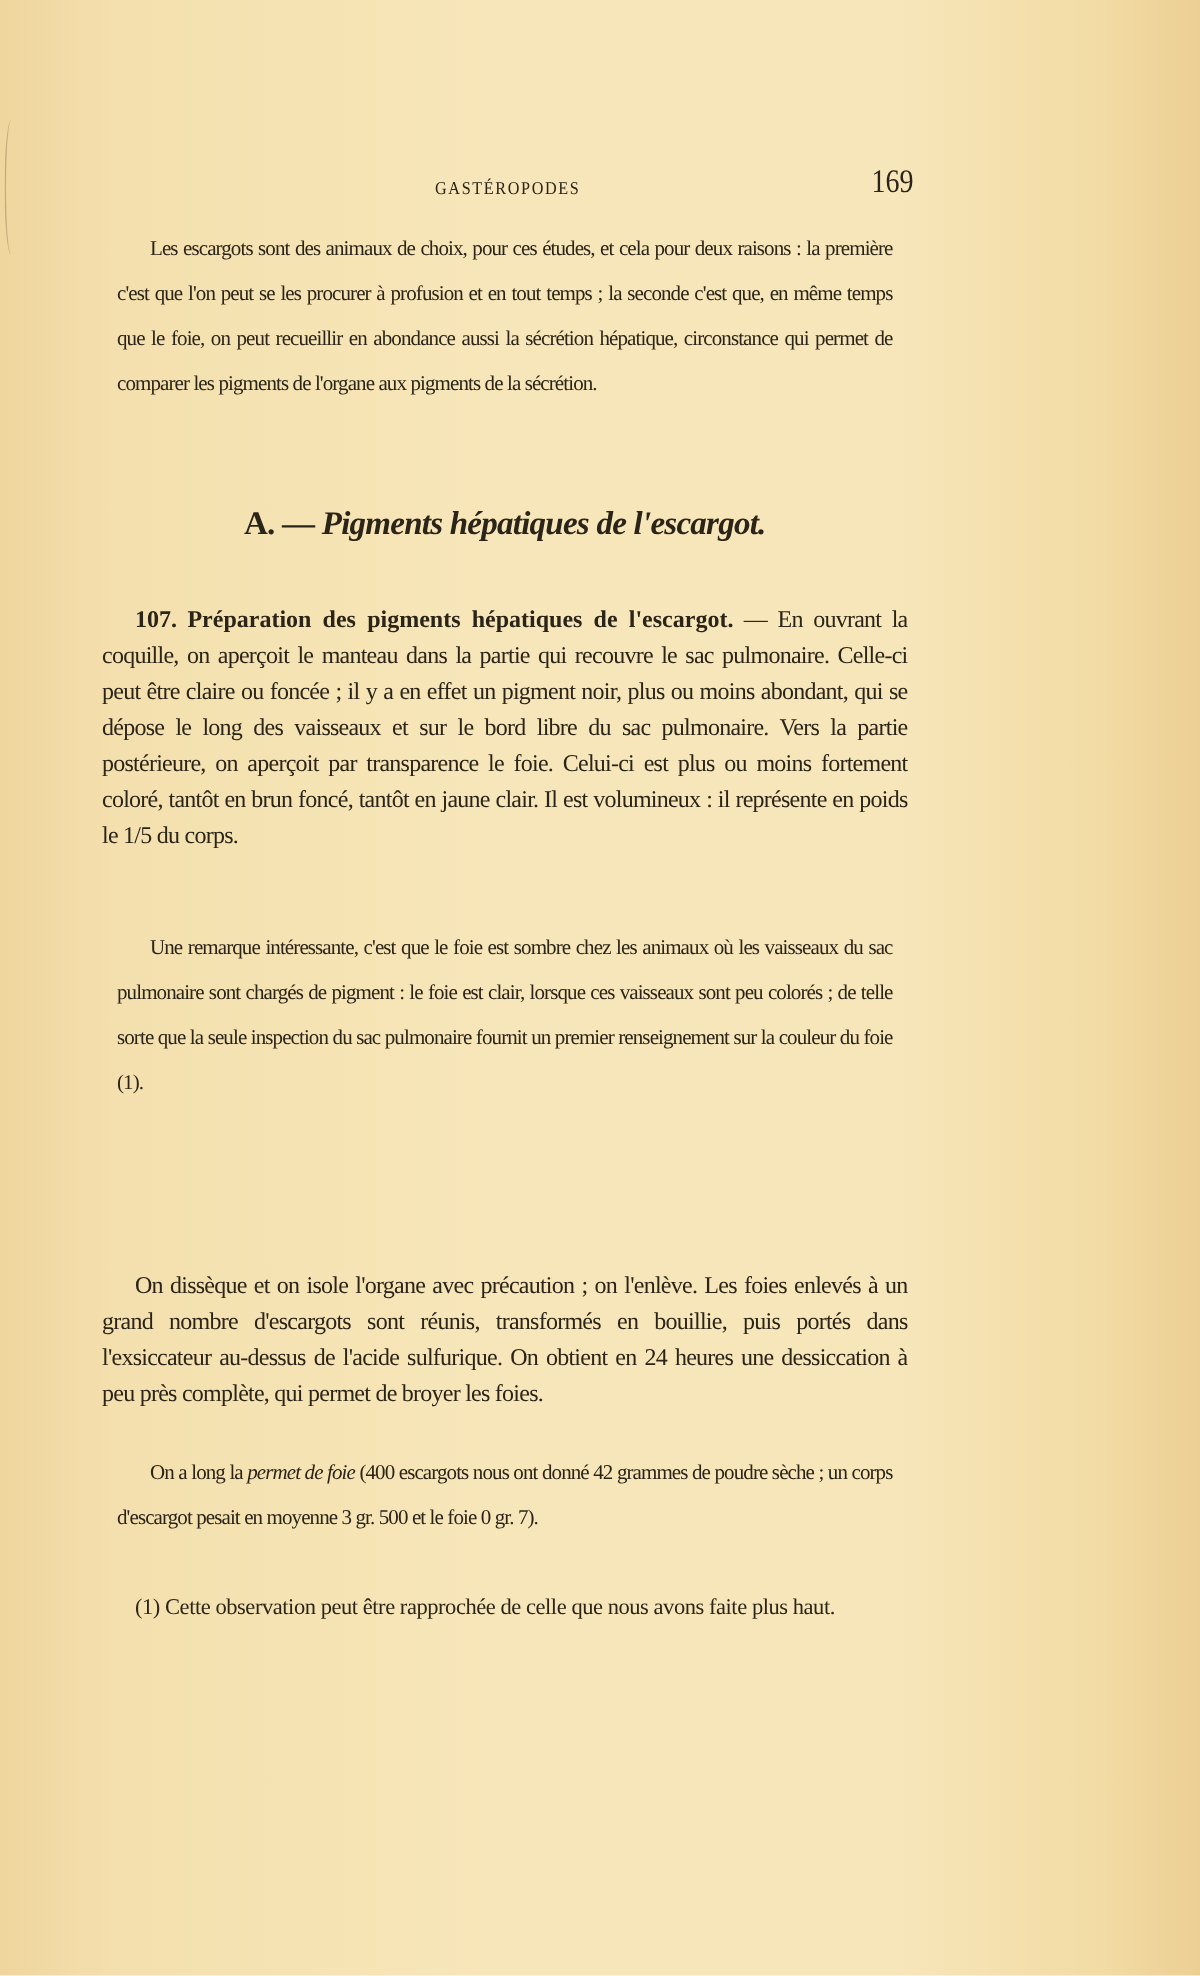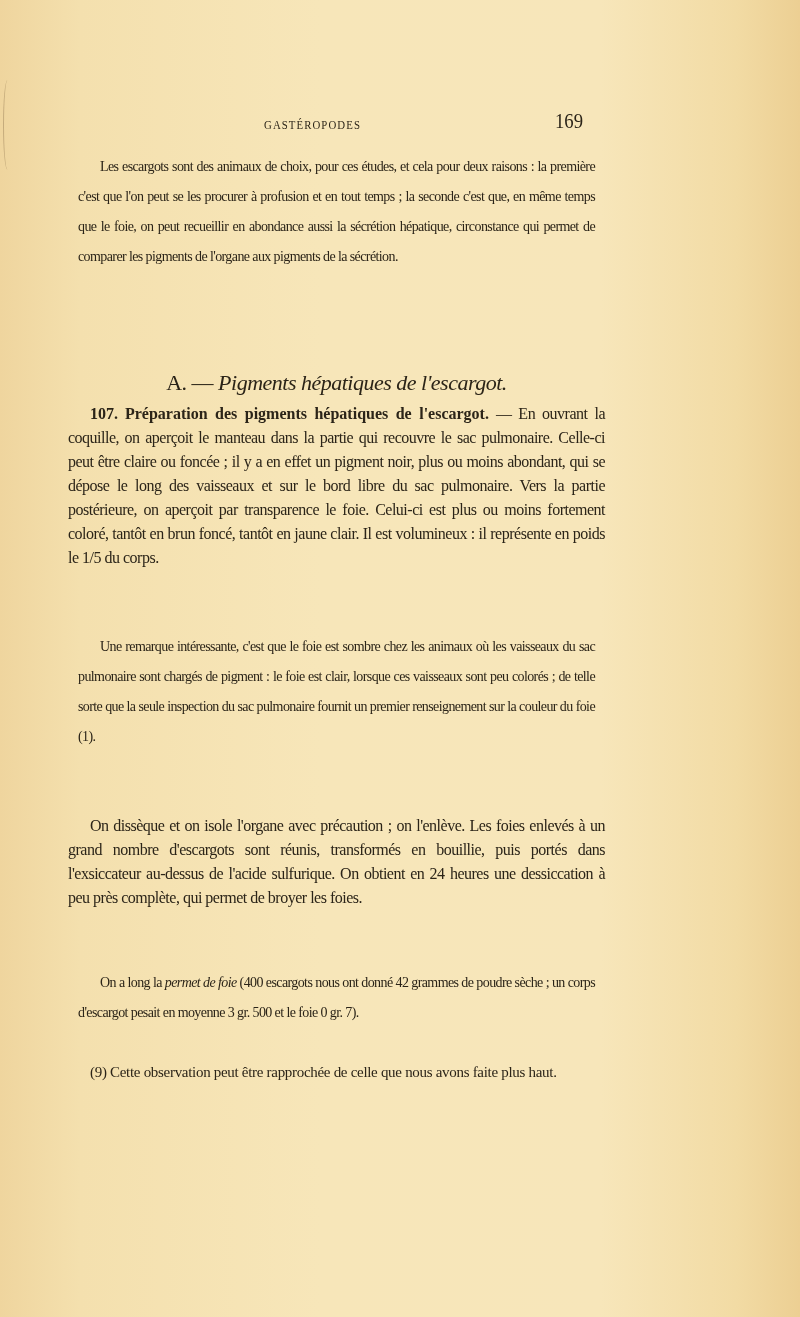--- a/index.html
+++ b/index.html
@@ -10,21 +10,21 @@
       font-family: "Liberation Serif", "DejaVu Serif", serif;
       color: #2b2418;
     }
     .page-edge {
       position: absolute; left: 3px; top: 80px; width: 8px; height: 90px;
       border-left: 1px solid rgba(120,95,60,0.35);
       border-radius: 60% 0 0 60%;
     }
     .col { position: absolute; left: 68px; width: 537px; }
     .header {
-      position: absolute; top: 106px; left: 52px; width: 537px; height: 30px;
+      position: absolute; top: 106px; left: 78px; width: 537px; height: 30px;
     }
     .running-title {
       position: absolute; left: 212px; top: 12px;
       font-size: 12px; letter-spacing: 1.2px; font-variant: small-caps;
       transform: scaleX(0.9); transform-origin: left;
     }
     .page-number {
       position: absolute; left: 503px; top: 2px; font-size: 22px;
       transform: scaleX(0.85); transform-origin: left;
     }
@@ -56,44 +56,44 @@
 
 <div class="header">
   <span class="running-title">GASTÉROPODES</span>
   <span class="page-number">169</span>
 </div>
 
 <div class="col" style="top:142px;">
   <p class="p-large indent">Les escargots sont des animaux de choix, pour ces études, et cela pour deux raisons : la première c'est que l'on peut se les procurer à profusion et en tout temps ; la seconde c'est que, en même temps que le foie, on peut recueillir en abondance aussi la sécrétion hépatique, circonstance qui permet de comparer les pigments de l'organe aux pigments de la sécrétion.</p>
 </div>
 
-<div class="col" style="top:370px;">
+<div class="col" style="top:336px;font-weight:bold;">
   <p class="section-heading">
     <span class="lbl">A. —</span>
     <span>Pigments hépatiques de l'escargot.</span>
   </p>
 </div>
 
 <div class="col" style="top:402px;">
   <p class="p-small indent">
     <span class="bold">107.</span>
     <span class="bold">Préparation des pigments hépatiques de l'escargot.</span>
     <span>— En ouvrant la coquille, on aperçoit le manteau dans la partie qui recouvre le sac pulmonaire. Celle-ci peut être claire ou foncée ; il y a en effet un pigment noir, plus ou moins abondant, qui se dépose le long des vaisseaux et sur le bord libre du sac pulmonaire. Vers la partie postérieure, on aperçoit par transparence le foie. Celui-ci est plus ou moins fortement coloré, tantôt en brun foncé, tantôt en jaune clair. Il est volumineux : il représente en poids le 1/5 du corps.</span>
   </p>
 </div>
 
-<div class="col" style="top:622px;">
+<div class="col" style="top:608px;">
   <p class="p-large indent">Une remarque intéressante, c'est que le foie est sombre chez les animaux où les vaisseaux du sac pulmonaire sont chargés de pigment : le foie est clair, lorsque ces vaisseaux sont peu colorés ; de telle sorte que la seule inspection du sac pulmonaire fournit un premier renseignement sur la couleur du foie (1).</p>
 </div>
 
-<div class="col" style="top:814px;">
+<div class="col" style="top:846px;">
   <p class="p-small indent">On dissèque et on isole l'organe avec précaution ; on l'enlève. Les foies enlevés à un grand nombre d'escargots sont réunis, transformés en bouillie, puis portés dans l'exsiccateur au-dessus de l'acide sulfurique. On obtient en 24 heures une dessiccation à peu près complète, qui permet de broyer les foies.</p>
 </div>
 
 <div class="col" style="top:958px;">
   <p class="p-large indent">
     <span>On a long la </span><span class="i">permet de foie</span><span> (400 escargots nous ont donné 42 grammes de poudre sèche ; un corps d'escargot pesait en moyenne 3 gr. 500 et le foie 0 gr. 7).</span>
   </p>
 </div>
 
 <div class="col" style="top:1062px;">
-  <p class="footnote indent">(9) Cette observation peut être rapprochée de celle que nous avons faite plus haut.</p>
+  <p class="footnote indent">(1) Cette observation peut être rapprochée de celle que nous avons faite plus haut.</p>
 </div>
 
 </body></html>

